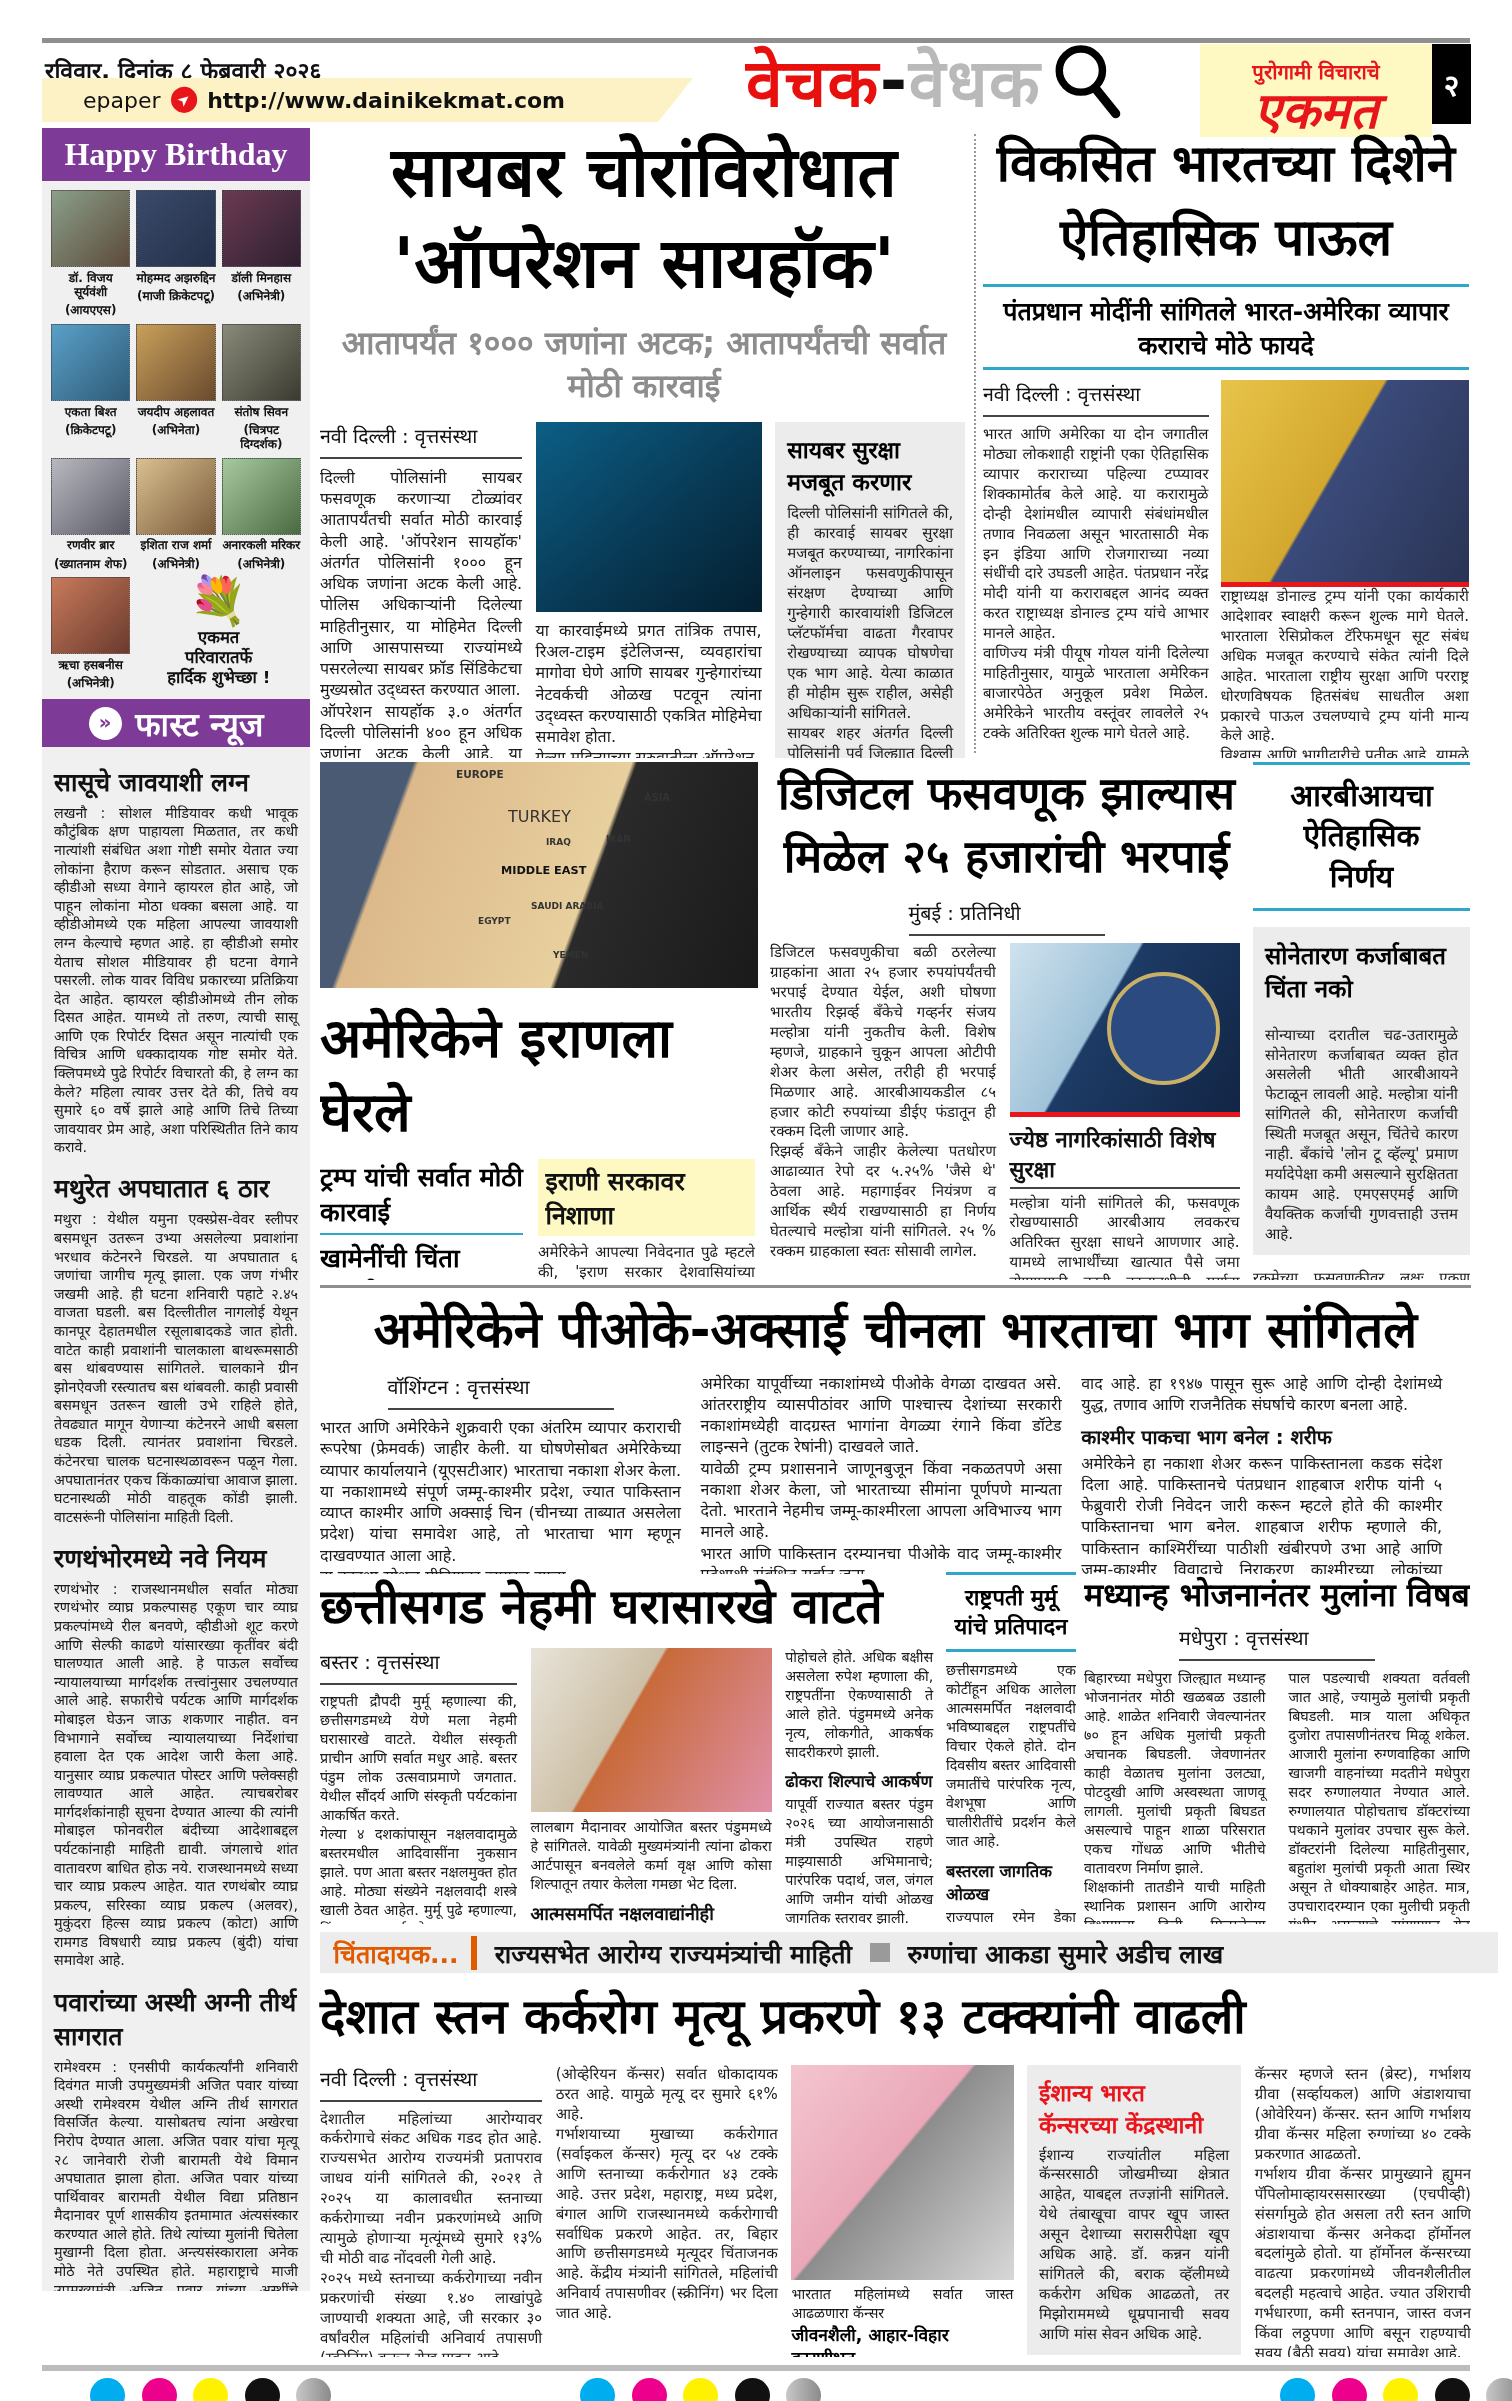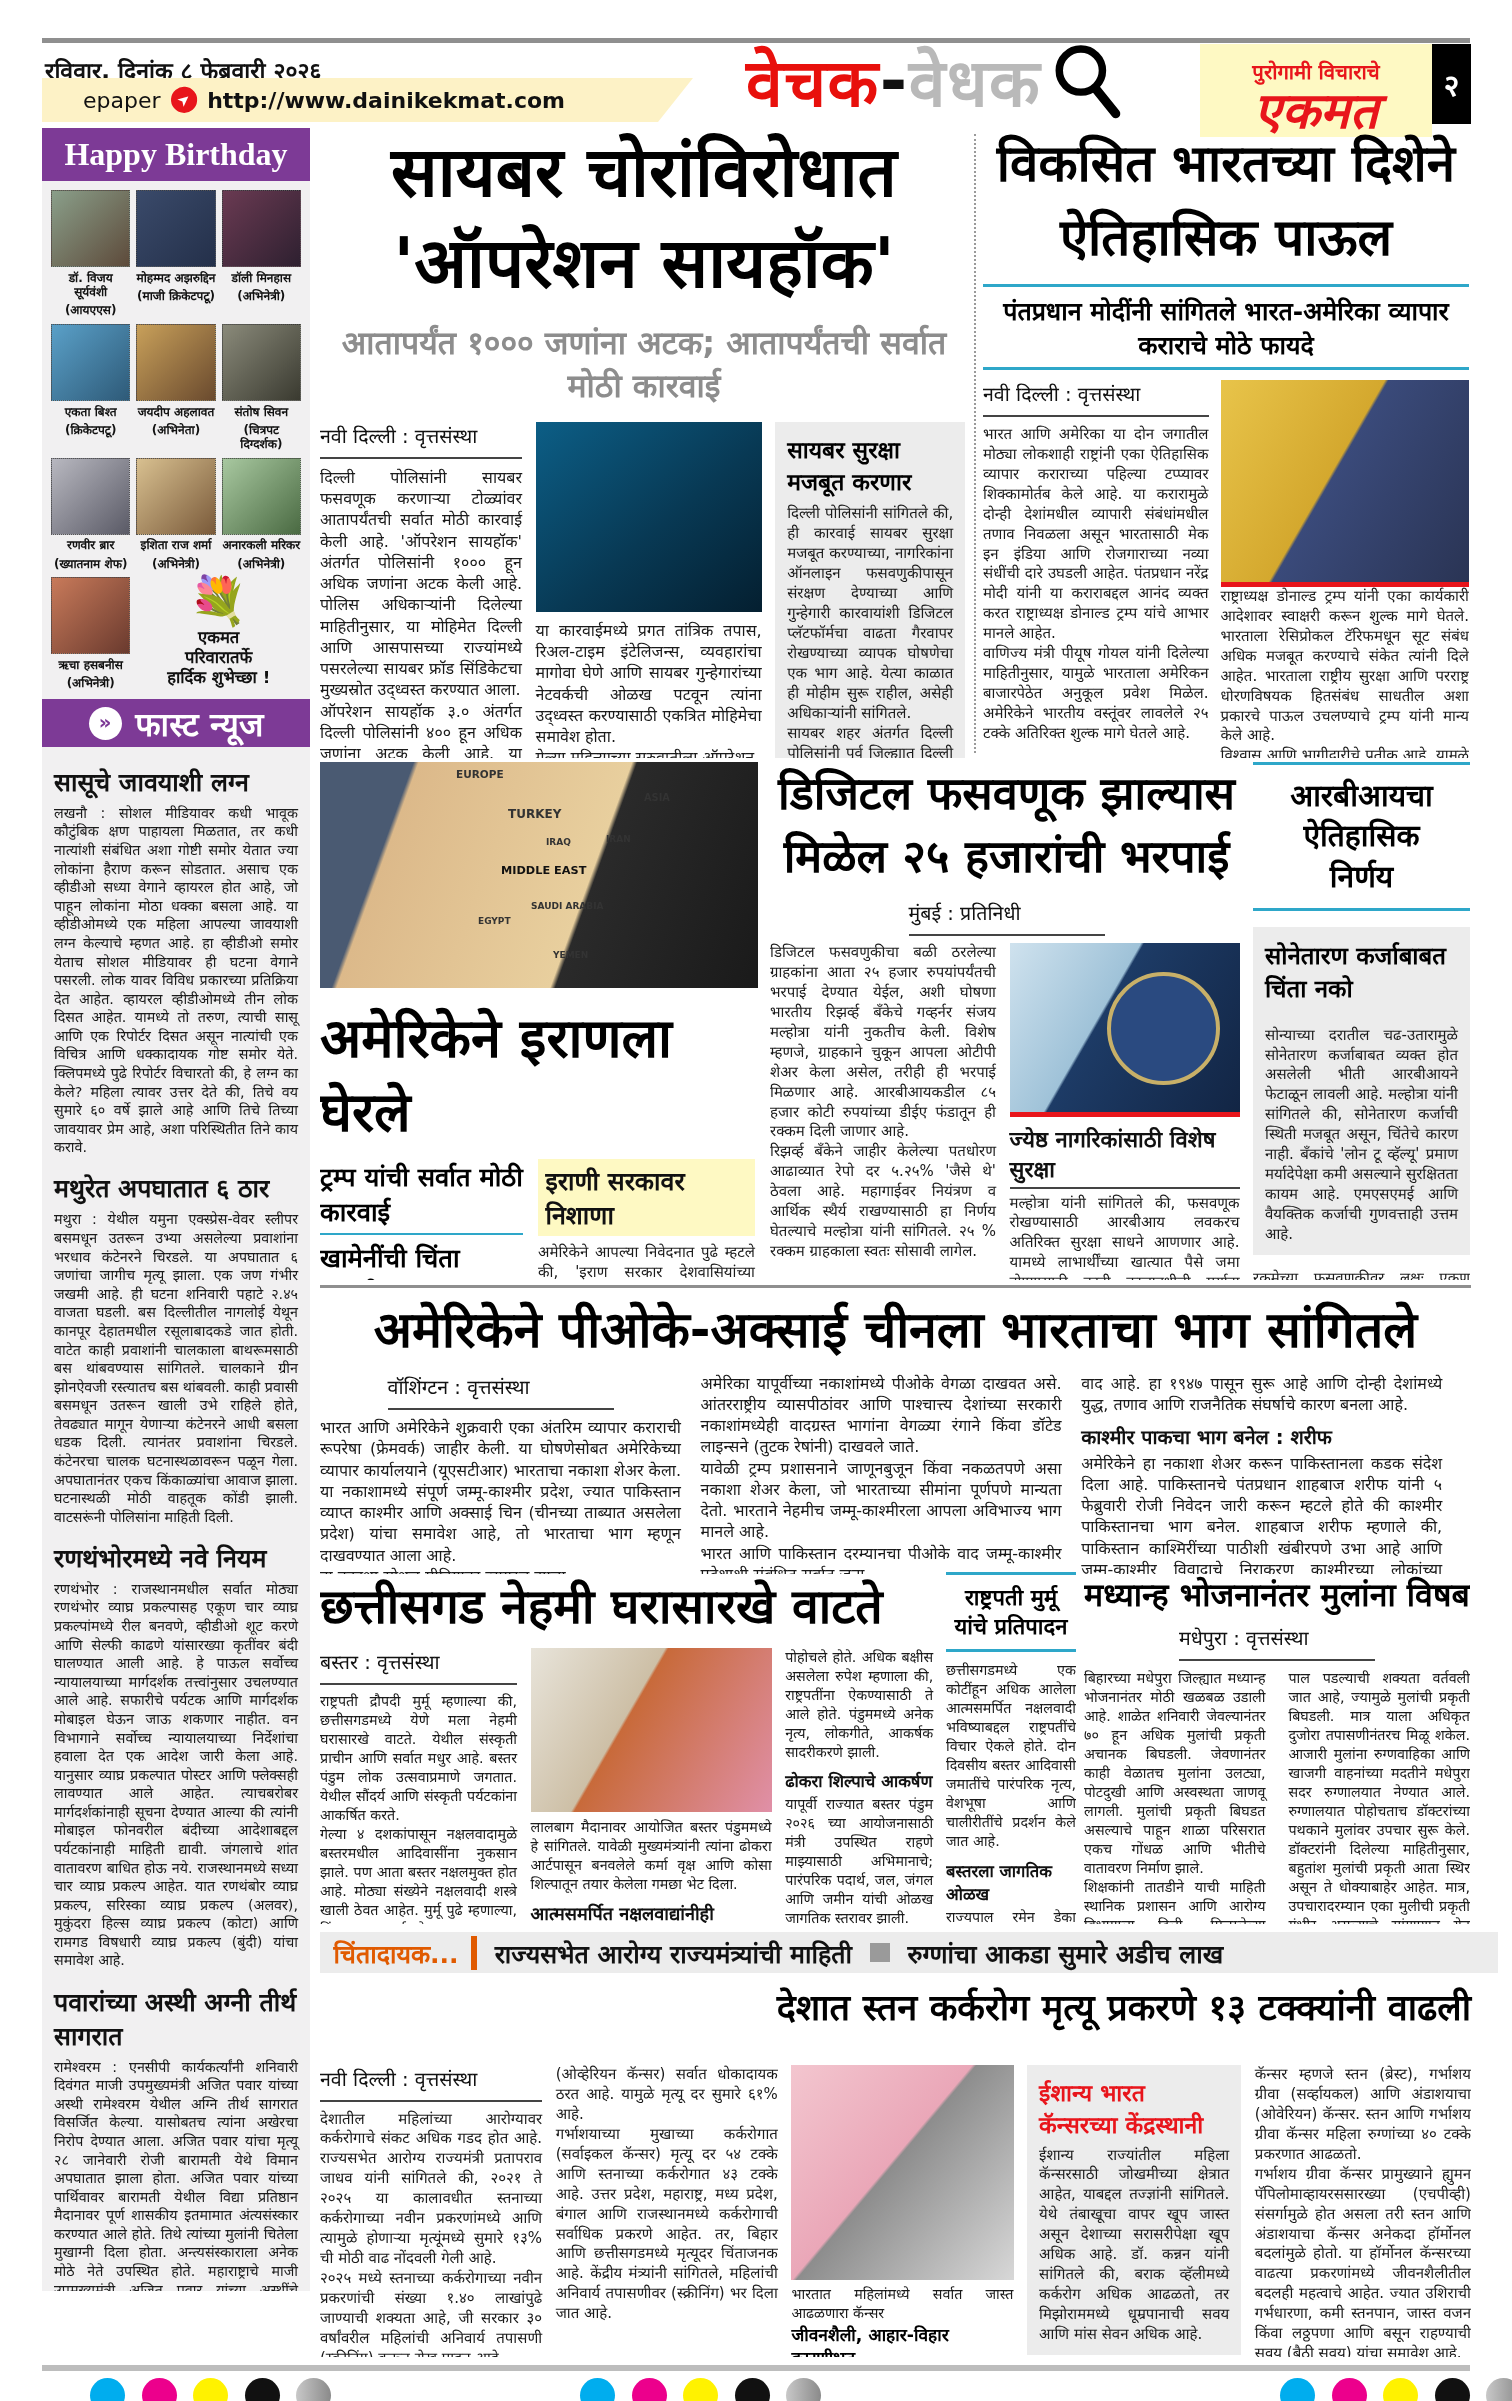--- a/index.html
+++ b/index.html
@@ -218,21 +218,21 @@
         <div class="redrule"></div>
         <div class="body" style="font-size:15px;">राष्ट्राध्यक्ष डोनाल्ड ट्रम्प यांनी एका कार्यकारी आदेशावर स्वाक्षरी करून शुल्क मागे घेतले. भारताला रेसिप्रोकल टॅरिफमधून सूट संबंध अधिक मजबूत करण्याचे संकेत त्यांनी दिले आहेत. भारताला राष्ट्रीय सुरक्षा आणि परराष्ट्र धोरणविषयक हितसंबंध साधतील अशा प्रकारचे पाऊल उचलण्याचे ट्रम्प यांनी मान्य केले आहे.
 विश्वास आणि भागीदारीचे प्रतीक आहे. यामुळे भारताचे शेतकरी, मच्छीमार, उद्योजक, स्टार्टअप्स आणि एमएसएमई यांच्यासाठी नाविक संधी खुली होईल. विशेषतः महिला आणि तरुणांसाठी रोजगाराची दारे खुली होतील.</div>
       </div>
     </div>
   </div>
 
   <div class="abs clip" style="left:320px;top:762px;width:438px;height:518px;">
     <div style="height:226px;position:relative;background:linear-gradient(110deg,#4a5a72 0%,#4a5a72 18%,#dcb98a 19%,#e8cf9e 60%,#2a2a2a 61%,#1a1a1a 100%);">
       <span class="abs" style="left:136px;top:6px;color:#333;font-size:10.5px;font-weight:700;">EUROPE</span>
-      <span class="abs" style="left:188px;top:45px;color:#333;font-size:12px;font-weight:700;">TURKEY</span>
+      <span class="abs" style="left:188px;top:45px;color:#333;font-size:16px;font-weight:400;">TURKEY</span>
       <span class="abs" style="left:324px;top:30px;color:#333;font-size:9.8px;font-weight:700;">ASIA</span>
       <span class="abs" style="left:226px;top:75px;color:#333;font-size:9px;font-weight:700;">IRAQ</span>
       <span class="abs" style="left:286px;top:72px;color:#333;font-size:9px;font-weight:700;">IRAN</span>
       <span class="abs" style="left:181px;top:102px;color:#111;font-size:11.3px;font-weight:900;">MIDDLE EAST</span>
       <span class="abs" style="left:211px;top:139px;color:#333;font-size:9px;font-weight:700;">SAUDI ARABIA</span>
       <span class="abs" style="left:158px;top:154px;color:#333;font-size:9px;font-weight:700;">EGYPT</span>
       <span class="abs" style="left:233px;top:188px;color:#333;font-size:9px;font-weight:700;">YEMEN</span>
     </div>
     <div class="hd" style="font-size:54px;margin-top:10.5px;">अमेरिकेने इराणला घेरले</div>
     <div style="display:flex;gap:15px;margin-top:12px;">
@@ -351,21 +351,21 @@
     </div>
   </div>
 
   <div class="abs strip" style="left:320px;top:1932px;width:1151px;height:41px;">
     <span class="warn">चिंतादायक...</span>
     <span>राज्यसभेत आरोग्य राज्यमंत्र्यांची माहिती</span>
     <span class="sq"></span>
     <span>रुग्णांचा आकडा सुमारे अडीच लाख</span>
   </div>
 
-  <div class="abs hd" style="left:320px;top:1982px;width:1151px;font-size:36px;text-align:right;">देशात स्तन कर्करोग मृत्यू प्रकरणे १३ टक्क्यांनी वाढली</div>
+  <div class="abs hd" style="left:320px;top:1982px;width:1151px;font-size:48px;text-align:left;">देशात स्तन कर्करोग मृत्यू प्रकरणे १३ टक्क्यांनी वाढली</div>
 
   <div class="abs clip" style="left:320px;top:2065px;width:1151px;height:292px;">
     <div style="display:flex;gap:13.6px;">
       <div style="width:223px;">
         <div class="byline">नवी दिल्ली : वृत्तसंस्था</div>
         <div class="body" style="font-size:15px;">देशातील महिलांच्या आरोग्यावर कर्करोगाचे संकट अधिक गडद होत आहे. राज्यसभेत आरोग्य राज्यमंत्री प्रतापराव जाधव यांनी सांगितले की, २०२१ ते २०२५ या कालावधीत स्तनाच्या कर्करोगाच्या नवीन प्रकरणांमध्ये आणि त्यामुळे होणाऱ्या मृत्यूंमध्ये सुमारे १३% ची मोठी वाढ नोंदवली गेली आहे.
 २०२५ मध्ये स्तनाच्या कर्करोगाच्या नवीन प्रकरणांची संख्या १.४० लाखांपुढे जाण्याची शक्यता आहे, जी सरकार ३० वर्षांवरील महिलांची अनिवार्य तपासणी (स्क्रीनिंग) करून रोखू पाहत आहे.</div>
       </div>
       <div style="width:223px;">
         <div class="body" style="font-size:15px;">(ओव्हेरियन कॅन्सर) सर्वात धोकादायक ठरत आहे. यामुळे मृत्यू दर सुमारे ६१% आहे.

